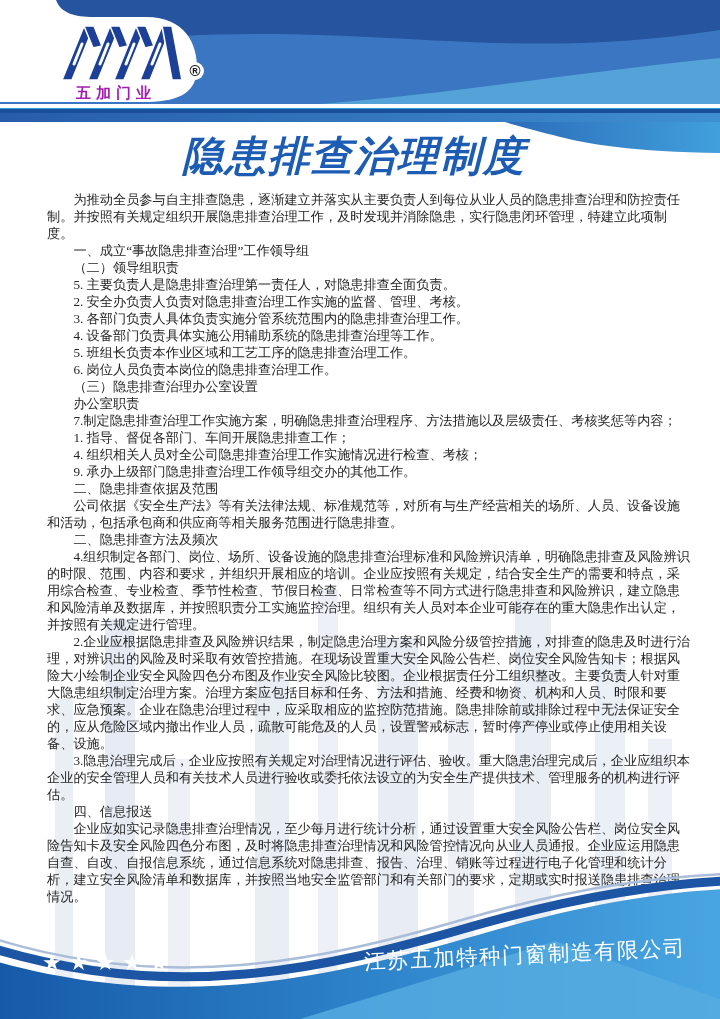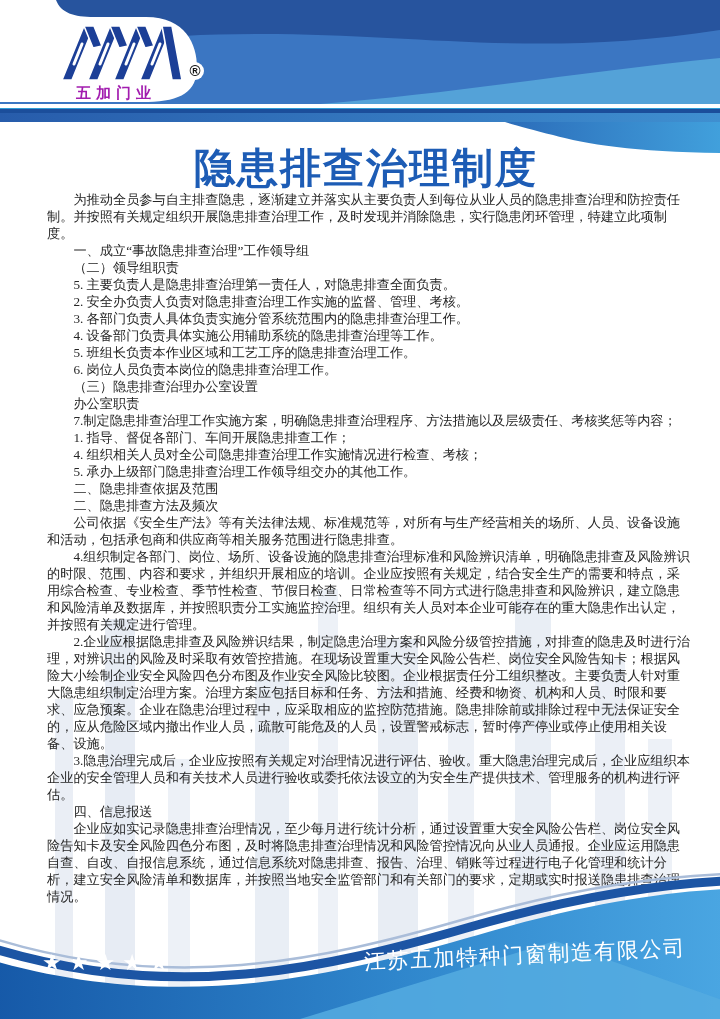--- a/index.html
+++ b/index.html
@@ -18,22 +18,22 @@
   .reg-wrap{
     position:absolute;left:186px;top:62px;width:18px;height:18px;background:#fff;
     border-radius:50%;text-align:center;line-height:18px;font-size:15px;color:#111;font-weight:bold;
   }
   .bar-navy{position:absolute;top:108px;left:0;width:720px;height:5px;background:#1b4e9b;border-top:1px solid #2e9cd6;}
   .bar-grad{position:absolute;top:113px;left:0;width:720px;height:9px;
     background:linear-gradient(90deg,#275cab,#3f8fd0);}
   .swoosh{position:absolute;top:122px;right:0;width:215px;height:31px;}
   
   .title{
-    position:absolute;top:128px;left:0;width:708px;margin:12px;text-align:center;
-    font-size:41px;line-height:56px;font-weight:900;color:#1d5cb5;letter-spacing:2px;
+    position:absolute;top:128px;left:0;width:708px;margin:0;text-align:center;
+    font-size:41px;line-height:56px;font-weight:900;color:#1d5cb5;letter-spacing:2px;font-style:italic;
   }
   
   .watermark{position:absolute;top:0;left:0;width:720px;height:1019px;z-index:0;pointer-events:none;}
   .wm{position:absolute;bottom:0;}
   
   .docbody{
     position:absolute;top:191px;left:47px;width:643px;z-index:1;
     font-size:13.2px;line-height:17px;color:#252525;
   }
   .docbody p{margin:0;text-indent:2em;word-break:break-all;font-family:Liberation Serif, serif;}
@@ -120,24 +120,24 @@
     <p>2. 安全办负责人负责对隐患排查治理工作实施的监督、管理、考核。</p>
     <p>3. 各部门负责人具体负责实施分管系统范围内的隐患排查治理工作。</p>
     <p>4. 设备部门负责具体实施公用辅助系统的隐患排查治理等工作。</p>
     <p>5. 班组长负责本作业区域和工艺工序的隐患排查治理工作。</p>
     <p>6. 岗位人员负责本岗位的隐患排查治理工作。</p>
     <p>（三）隐患排查治理办公室设置</p>
     <p>办公室职责</p>
     <p>7.制定隐患排查治理工作实施方案，明确隐患排查治理程序、方法措施以及层级责任、考核奖惩等内容；</p>
     <p>1. 指导、督促各部门、车间开展隐患排查工作；</p>
     <p>4. 组织相关人员对全公司隐患排查治理工作实施情况进行检查、考核；</p>
-    <p>5. 承办上级部门隐患排查治理工作领导组交办的其他工作。</p>
+    <p>9. 承办上级部门隐患排查治理工作领导组交办的其他工作。</p>
     <p>二、隐患排查依据及范围</p>
+    <p>公司依据《安全生产法》等有关法律法规、标准规范等，对所有与生产经营相关的场所、人员、设备设施和活动，包括承包商和供应商等相关服务范围进行隐患排查。</p>
     <p>二、隐患排查方法及频次</p>
-    <p>公司依据《安全生产法》等有关法律法规、标准规范等，对所有与生产经营相关的场所、人员、设备设施和活动，包括承包商和供应商等相关服务范围进行隐患排查。</p>
     <p>4.组织制定各部门、岗位、场所、设备设施的隐患排查治理标准和风险辨识清单，明确隐患排查及风险辨识的时限、范围、内容和要求，并组织开展相应的培训。企业应按照有关规定，结合安全生产的需要和特点，采用综合检查、专业检查、季节性检查、节假日检查、日常检查等不同方式进行隐患排查和风险辨识，建立隐患和风险清单及数据库，并按照职责分工实施监控治理。组织有关人员对本企业可能存在的重大隐患作出认定，并按照有关规定进行管理。</p>
     <p>2.企业应根据隐患排查及风险辨识结果，制定隐患治理方案和风险分级管控措施，对排查的隐患及时进行治理，对辨识出的风险及时采取有效管控措施。在现场设置重大安全风险公告栏、岗位安全风险告知卡；根据风险大小绘制企业安全风险四色分布图及作业安全风险比较图。企业根据责任分工组织整改。主要负责人针对重大隐患组织制定治理方案。治理方案应包括目标和任务、方法和措施、经费和物资、机构和人员、时限和要求、应急预案。企业在隐患治理过程中，应采取相应的监控防范措施。隐患排除前或排除过程中无法保证安全的，应从危险区域内撤出作业人员，疏散可能危及的人员，设置警戒标志，暂时停产停业或停止使用相关设备、设施。</p>
     <p>3.隐患治理完成后，企业应按照有关规定对治理情况进行评估、验收。重大隐患治理完成后，企业应组织本企业的安全管理人员和有关技术人员进行验收或委托依法设立的为安全生产提供技术、管理服务的机构进行评估。</p>
     <p>四、信息报送</p>
     <p>企业应如实记录隐患排查治理情况，至少每月进行统计分析，通过设置重大安全风险公告栏、岗位安全风险告知卡及安全风险四色分布图，及时将隐患排查治理情况和风险管控情况向从业人员通报。企业应运用隐患自查、自改、自报信息系统，通过信息系统对隐患排查、报告、治理、销账等过程进行电子化管理和统计分析，建立安全风险清单和数据库，并按照当地安全监管部门和有关部门的要求，定期或实时报送隐患排查治理情况。</p>
   </main>
 
   <svg class="ftr-svg" width="720" height="150" viewBox="0 0 720 150" preserveAspectRatio="none">
     <defs>
       <linearGradient id="fg" x1="0" y1="0" x2="1" y2="0">

